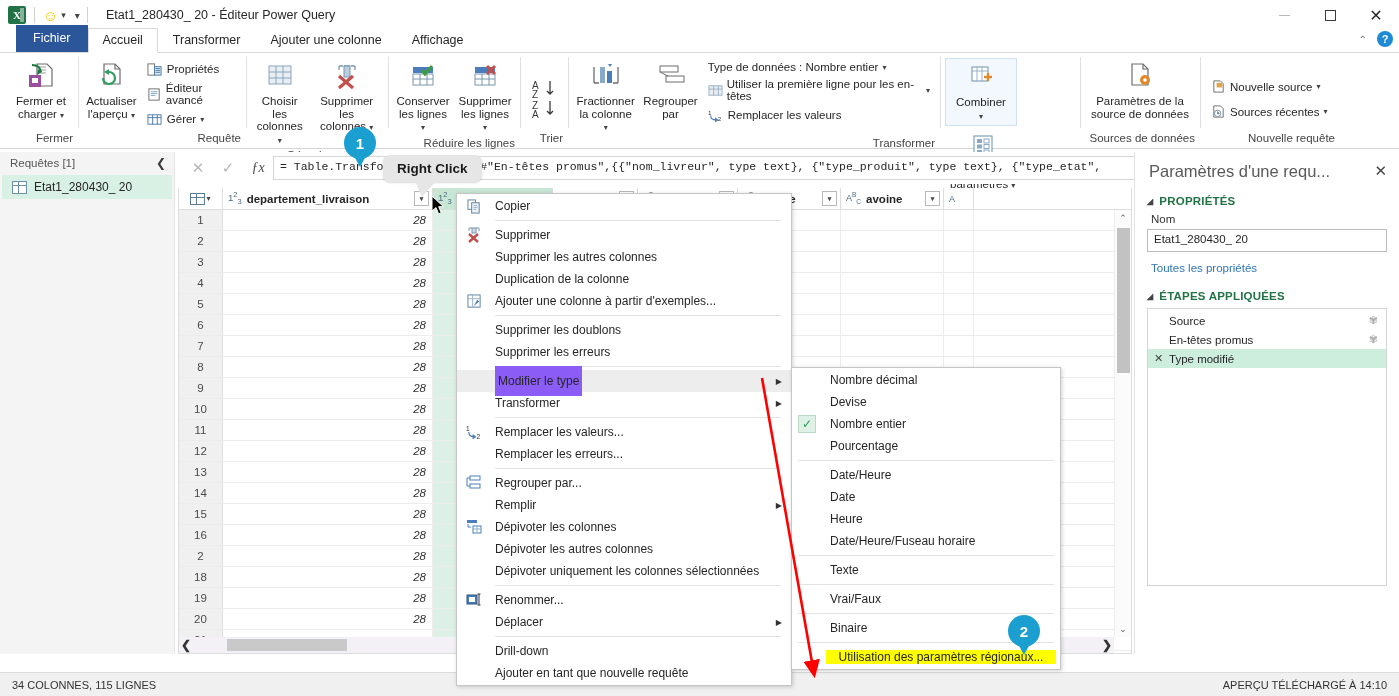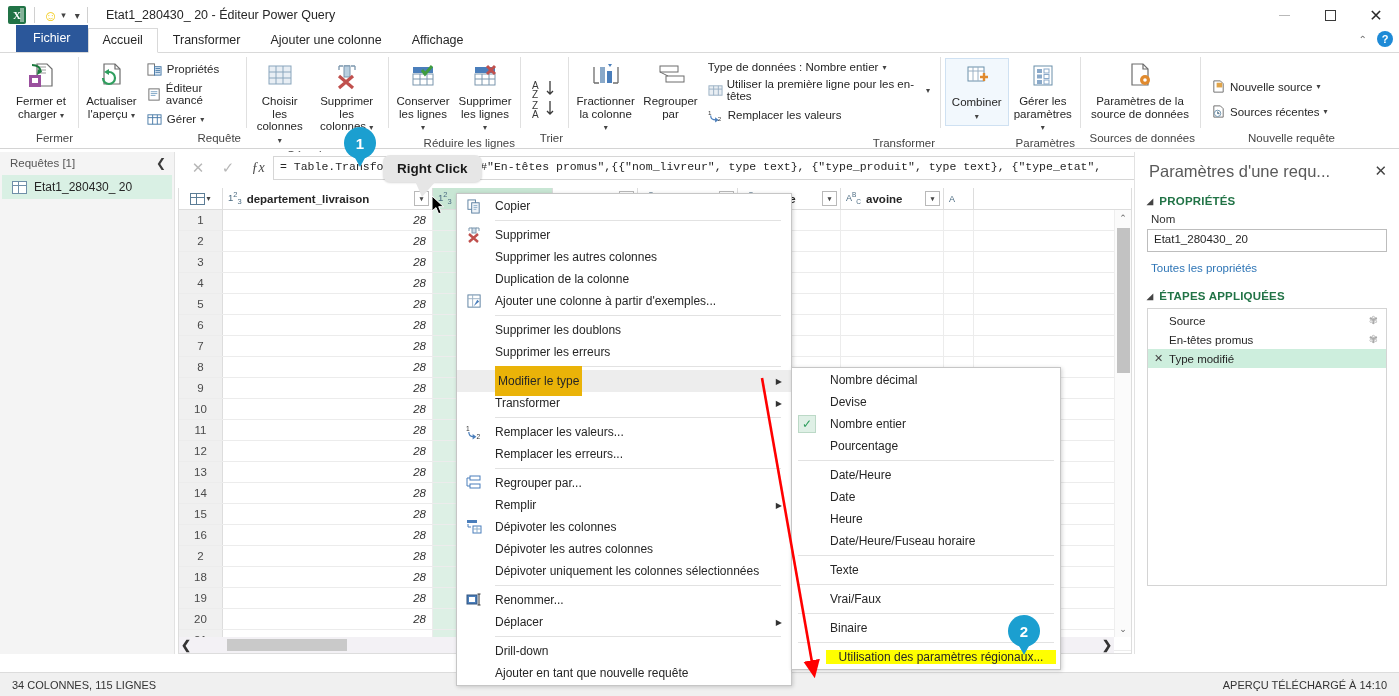--- a/index.html
+++ b/index.html
@@ -254,21 +254,21 @@
     box-shadow:1px 1px 4px rgba(0,0,0,.18);
     padding:1px 0; z-index:40;
   }
   .ctx-item {
     display:flex; align-items:center; height:22px; position:relative;
     padding-left:38px; font-size:12px; color:#262626; cursor:default;
   }
   .ctx-item.hl { background:#ededed; }
   .ctx-item .mico { position:absolute; left:6px; width:22px; display:flex; align-items:center; justify-content:center;}
   .ctx-item .arrow { position:absolute; right:9px; font-size:8px; color:#333; }
-  .ctx-item .hl-text { background:#eab308; padding:8px 3px; }
+  .ctx-item .hl-text { background:#8b5cf6; padding:8px 3px; }
   .ctx-sep { height:1px; background:#e2e2e2; margin:3px 10px 3px 38px; }
 
   
   .submenu {
     position:absolute; left:791px; top:367px; width:270px;
     background:#fff; border:1px solid #c6c6c6;
     box-shadow:1px 1px 4px rgba(0,0,0,.18);
     padding:1px 0; z-index:45;text-align:center;
   }
   .sub-item {
@@ -532,21 +532,21 @@
             </svg>
           </span>
           <span>Remplacer les valeurs</span>
         </div>
       </div>
     </div>
     <div class="rgroup-label">Transformer</div>
   </div>
 
   <div class="rgroup" style="width:140px;">
-    <div class="rgroup-items" style="justify-content:space-between;">
+    <div class="rgroup-items" style="justify-content:space-between;flex-direction:column;">
       <div class="bigbtn grp-combiner" style="padding:2px 10px;">
         <div class="ico">
           <svg width="28" height="26" viewBox="0 0 28 26">
             <rect x="5" y="3" width="16" height="14" fill="#fff" stroke="#6a8faa"></rect>
             <path d="M5 7h16M10 3v14M15 3v14" stroke="#9ab0c4"></path>
             <path d="M17 13 h8 M21 9 v8" stroke="#e08a2e" stroke-width="2.4"></path>
           </svg>
         </div>
         <div class="lbl">Combiner<br><span class="caret">▾</span></div>
       </div>

